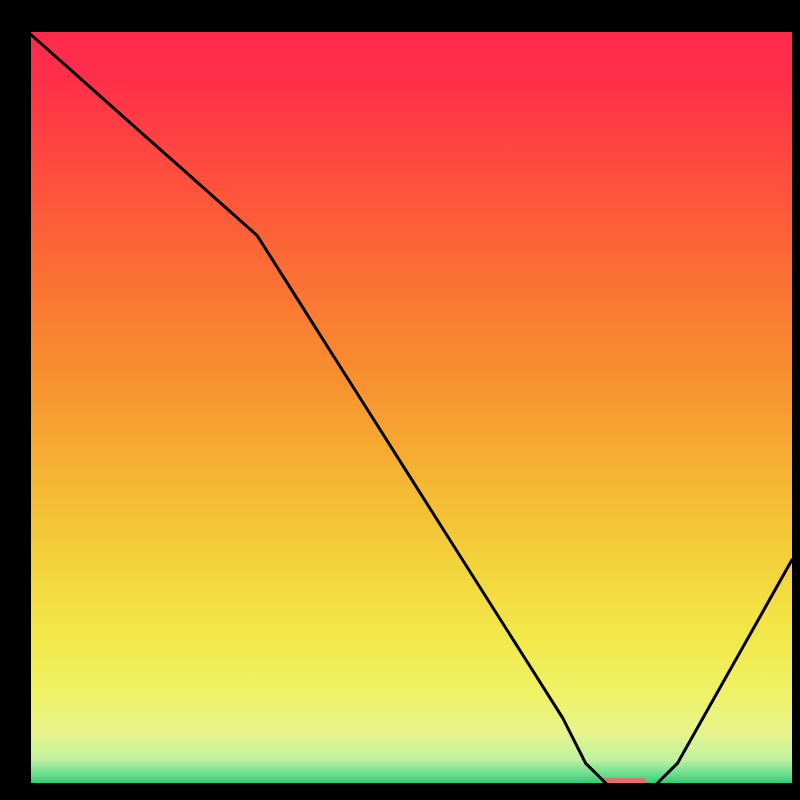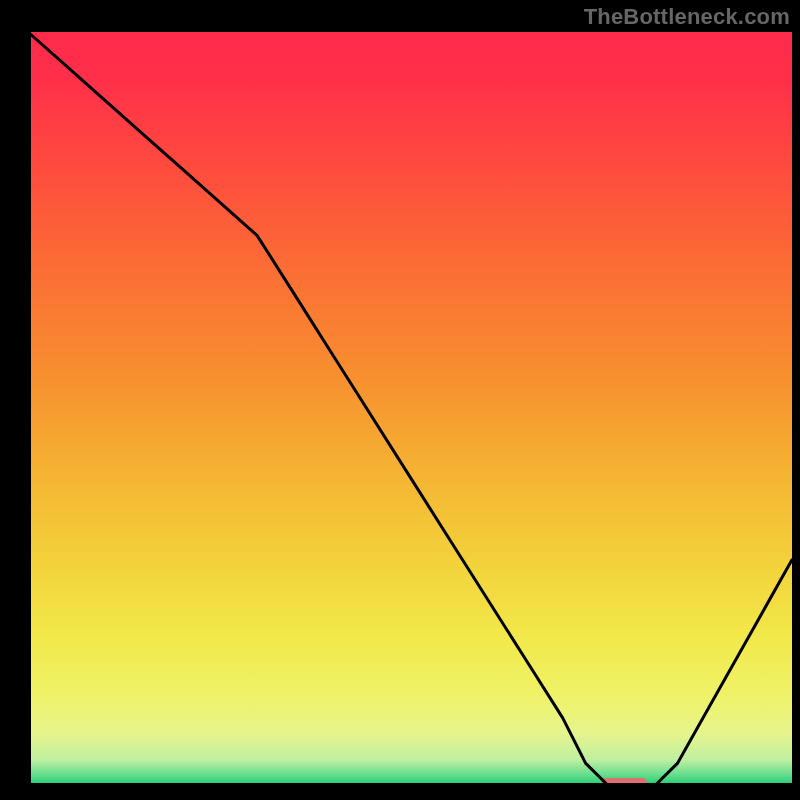--- a/index.html
+++ b/index.html
@@ -31,21 +31,20 @@
     top: 0;
     left: 0;
     width: 800px;
     height: 800px;
   }
 </style>
 </head>
 <body>
 
 <div class="wrap">
-  <div class="watermark">TheBottleneck.com</div>
   <svg id="chart-svg" viewBox="0 0 800 800">
       <defs>
         <linearGradient id="bg-grad" x1="0" y1="0" x2="0" y2="1">
           <stop offset="0.00%" stop-color="#ff2a4a"></stop>
           <stop offset="6.00%" stop-color="#ff2f4a"></stop>
           <stop offset="18.00%" stop-color="#ff4b3e"></stop>
           <stop offset="32.00%" stop-color="#fb6f34"></stop>
           <stop offset="46.00%" stop-color="#f7902f"></stop>
           <stop offset="58.00%" stop-color="#f5b232"></stop>
           <stop offset="70.00%" stop-color="#f3d13a"></stop>

